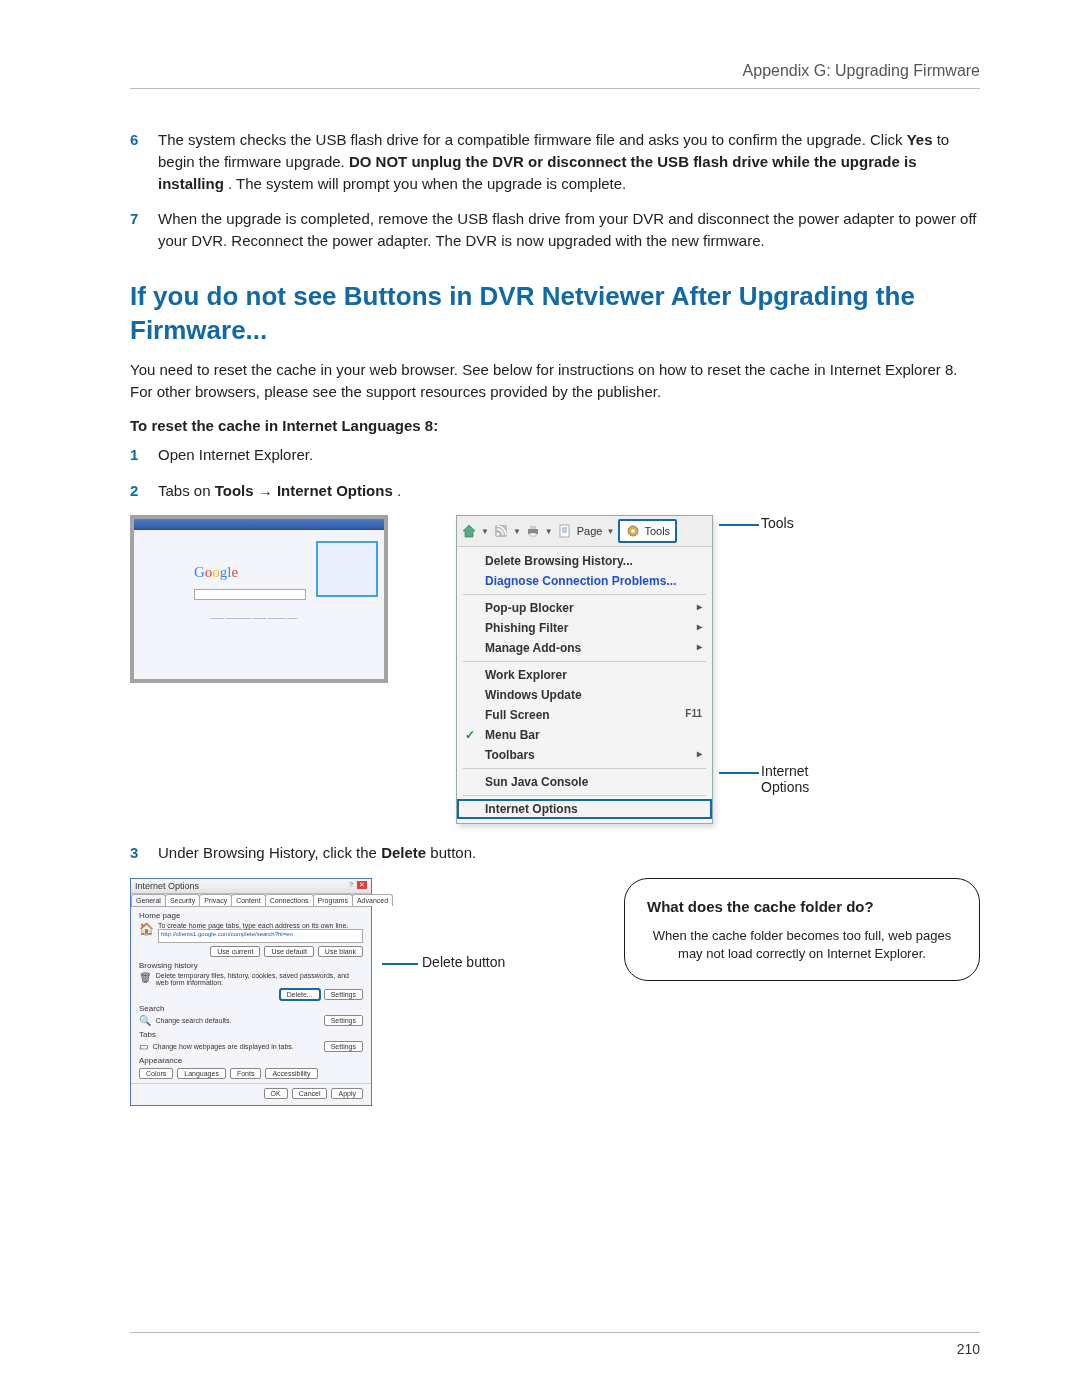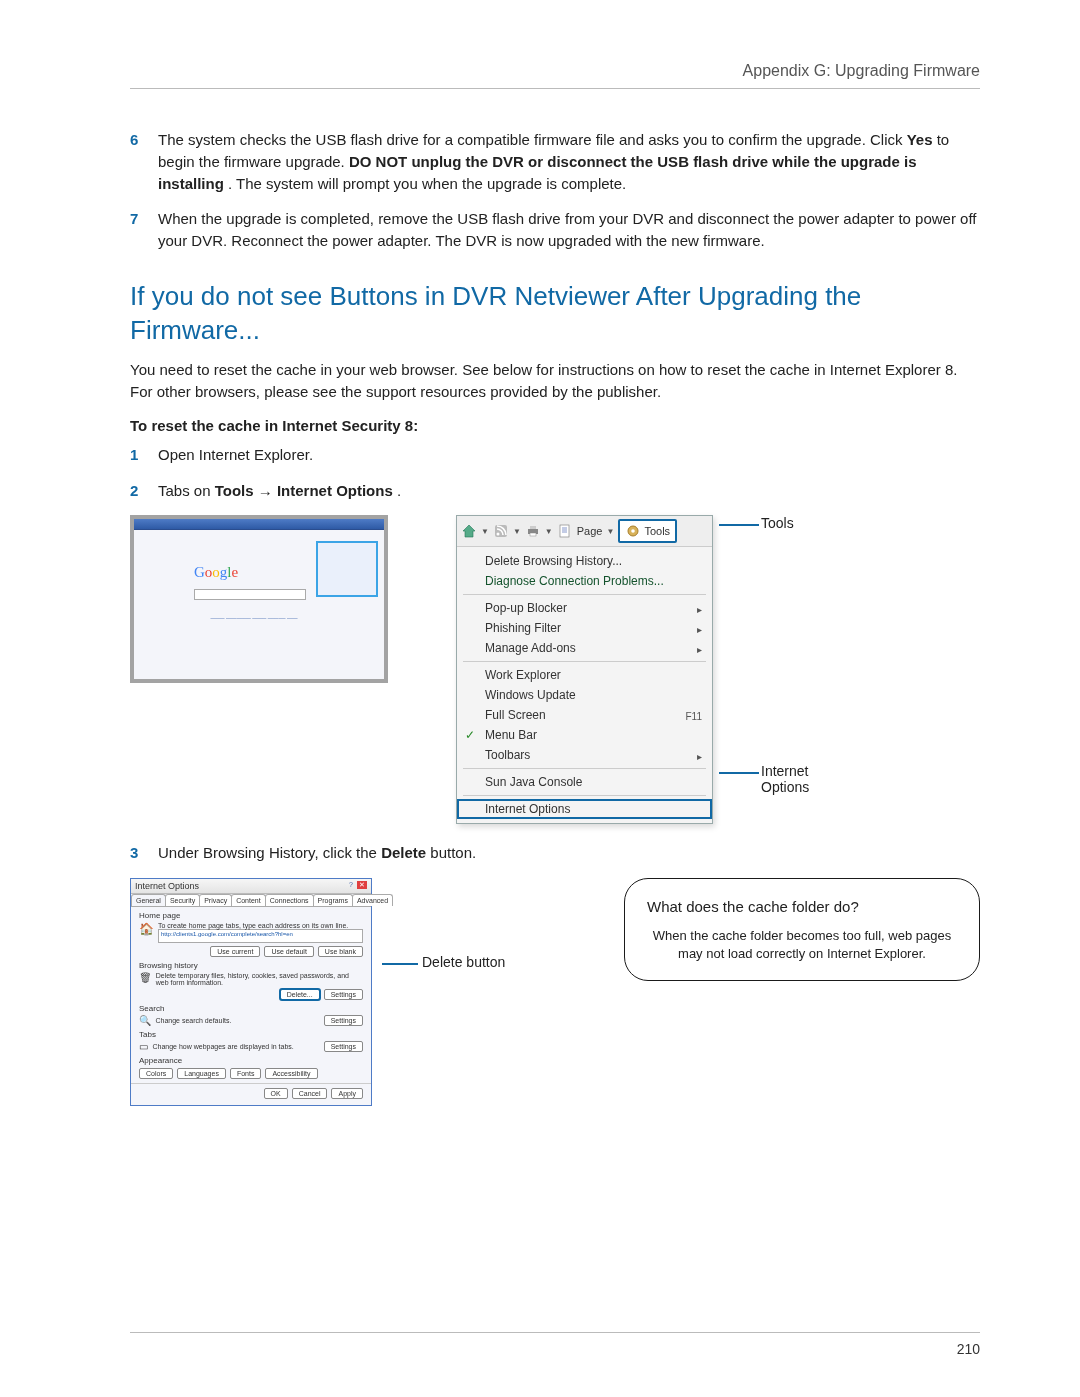--- a/index.html
+++ b/index.html
@@ -37,21 +37,21 @@
   }
   .numlist .para {
     flex: 1;
   }
   b, .bold {
     font-weight: bold;
   }
   h2.section-title {
     color: #1169a5;
     font-size: 26px;
-    font-weight: normal;
+    font-weight: bold;
     margin: 28px 0 12px 0;
     line-height: 1.3;
   }
   .body-para {
     font-size: 15px;
     line-height: 1.45;
     margin: 8px 0 14px 0;
   }
   .subhead {
     font-size: 15px;
@@ -157,40 +157,41 @@
     padding: 2px 5px;
     border: 2px solid #1169a5;
     border-radius: 2px;
     background: #fff;
   }
   .tools-panel .menu {
     padding: 4px 0;
   }
   .tools-panel .item {
     display: flex;
-    align-items: flex-end;
+    align-items: flex-start;
     padding: 3px 10px 3px 28px;
     justify-content: space-between;
     position: relative;
+    font-weight: bold;
   }
   .tools-panel .item .check {
     position: absolute;
     left: 8px;
     color: #2a8a2a;
   }
   .tools-panel .item .right {
     color: #555;
     font-size: 10px;
   }
   .tools-panel .sep {
     height: 1px;
     background: #ccc;
     margin: 3px 6px;
   }
-  .tools-panel .item.disabled { color: #14532d; }
+  .tools-panel .item.disabled { color: #1d4ed8; }
   .tools-panel .item.highlight {
     outline: 2px solid #1169a5;
     outline-offset: -2px;
   }
   .tools-wrap {
     position: relative;
     display: flex;
     align-items: flex-start;
   }
   .tools-callout {
@@ -308,21 +309,21 @@
   }
   .info-box {
     border: 1.5px solid #1a1a1a;
     border-radius: 24px;
     padding: 18px 22px;
     width: 310px;
     font-size: 13px;
     line-height: 1.35;
   }
   .info-box .ib-title {
-    font-weight: normal;
+    font-weight: bold;
     font-size: 15px;
     margin-bottom: 10px;
   }
   .info-box p { margin: 0 0 12px 0; }
   .page-footer {
     position: absolute;
     bottom: 40px;
     left: 130px;
     right: 100px;
     border-top: 1px solid #bbb;
@@ -372,21 +373,21 @@
     <div class="num">7</div>
     <div class="para">
       <span>When the upgrade is completed, remove the USB flash drive from your DVR and disconnect the power adapter to power off your DVR. Reconnect the power adapter. The DVR is now upgraded with the new firmware.</span>
     </div>
   </div>
 
   <h2 class="section-title">If you do not see Buttons in DVR Netviewer After Upgrading the Firmware...</h2>
 
   <div class="body-para">You need to reset the cache in your web browser. See below for instructions on how to reset the cache in Internet Explorer 8. For other browsers, please see the support resources provided by the publisher.</div>
 
-  <div class="subhead">To reset the cache in Internet Security 8:</div>
+  <div class="subhead">To reset the cache in Internet Languages 8:</div>
 
   <div class="numlist">
     <div class="num">1</div>
     <div class="para">Open Internet Explorer.</div>
   </div>
 
   <div class="numlist">
     <div class="num">2</div>
     <div class="para">
       <span>Tabs on </span>

